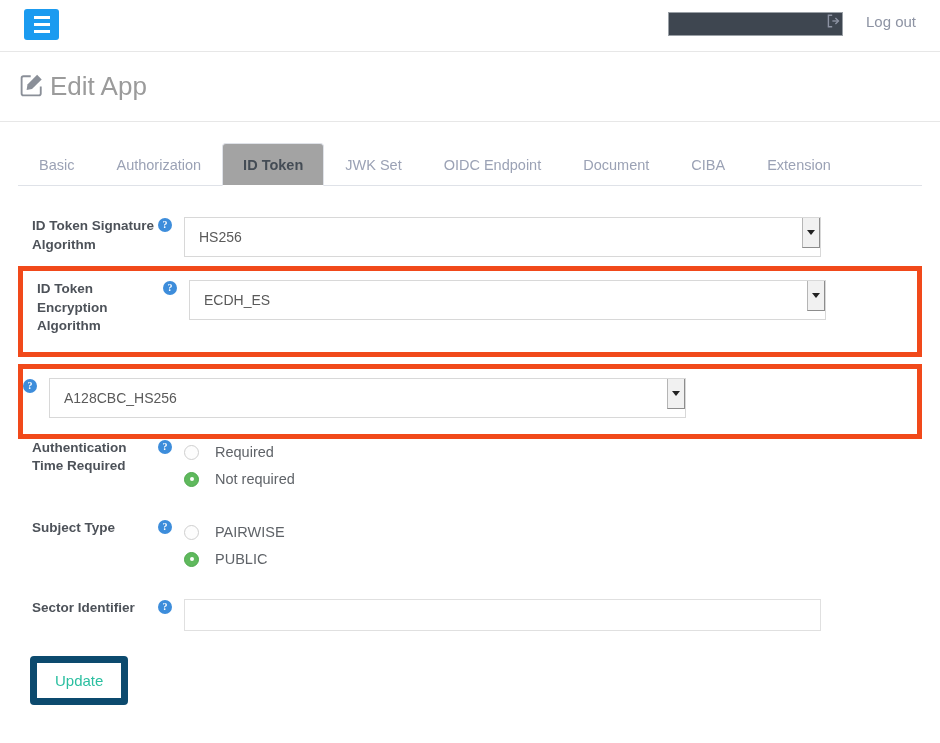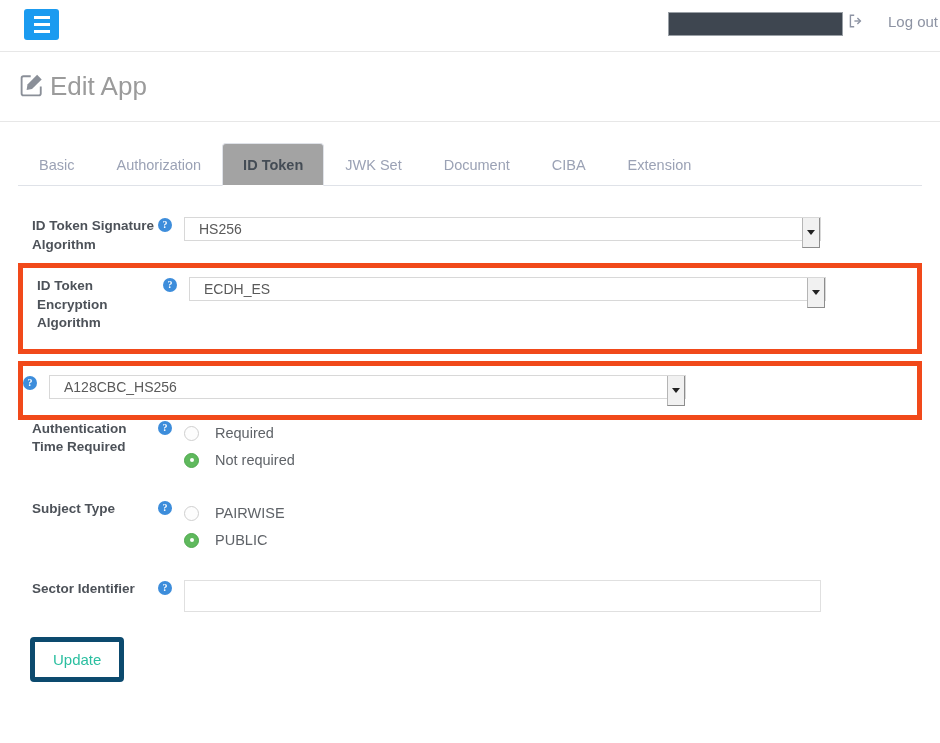--- a/index.html
+++ b/index.html
@@ -37,21 +37,21 @@
   }
   .redact-box {
     position: absolute;
     left: 668px; top: 12px;
     width: 175px; height: 24px;
     background: #3e4650;
     border: 1px solid #9aa0a6;
   }
   .logout {
     position: absolute;
-    right: 2px; top: 13px;
+    right: 24px; top: 13px;
     display: flex; gap: 24px;
     color: #8d93a3;
     font-size: 15px;
     text-decoration: none;
     cursor: pointer;
   }
   .logout svg { display: block; }
 
   
   .page-head {
@@ -134,21 +134,21 @@
     font-weight: bold;
     font-family: "Liberation Serif", serif;
     cursor: pointer;
   }
   .ctrl { flex: 1 1 auto; padding-right: 14px; }
 
   
   .select {
     position: relative;
     width: 637px;
-    height: 24px;
+    height: 40px;
     background: #ffffff;
     border: 1px solid #d8d8d8;
     display: flex;
     align-items: center;
   }
   .select .val {
     padding-left: 14px;
     font-size: 14px;
     color: #5a5a5a;
   }
@@ -217,21 +217,21 @@
     left: 4.5px; top: 4.5px;
     width: 4px; height: 4px;
     border-radius: 50%;
     background: #ffffff;
   }
   .radio-label { font-size: 14.5px; color: #5f6368; }
 
   .update-btn {
     margin: 25px 0 0 12px;
     background: #ffffff;
-    border: 5px solid #0c4a6e;
+    border: 7px solid #0c4a6e;
     color: #2bbfa0;
     font-size: 15px;
     padding: 9px 18px;
     border-radius: 4px;
     cursor: pointer;
     font-family: "Liberation Sans", sans-serif;
   }
 </style>
 </head>
 <body>
@@ -263,20 +263,21 @@
     </svg>
   </span>
   <div class="page-title">Edit App</div>
 </div>
 
 <div class="tabs">
   <div class="tab">Basic</div>
   <div class="tab">Authorization</div>
   <div class="tab active">ID Token</div>
   <div class="tab">JWK Set</div>
+  <div class="tab">OIDC Endpoint</div>
   <div class="tab">Document</div>
   <div class="tab">CIBA</div>
   <div class="tab">Extension</div>
 </div>
 
 <div class="form">
 
   
   <div class="row row-pad">
     <div class="lbl">ID Token Signature Algorithm</div>

